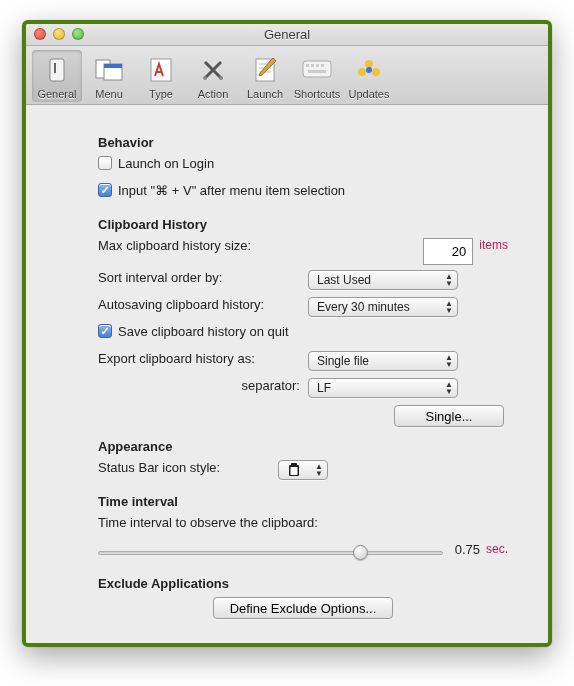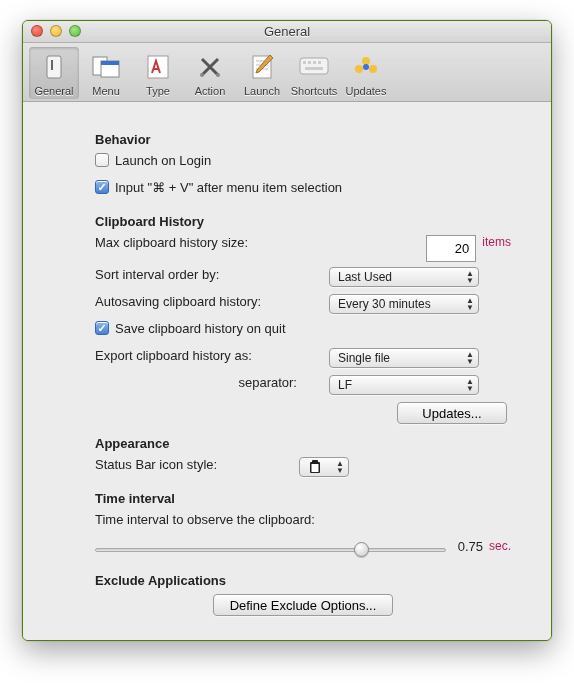--- a/index.html
+++ b/index.html
@@ -8,21 +8,21 @@
   font-size: 13px;
   background: #fff;
   width: 574px;
   height: 686px;
   overflow: hidden;
 }
 .window {
   width: 530px;
   margin: 20px auto;
   background: #ececec;
-  border: 1px solid #4d7c0f;
+  border: 4px solid #4d7c0f;
   border-radius: 6px;
   box-shadow: 0 10px 30px rgba(0,0,0,0.35), 0 0 0 1px rgba(0,0,0,0.05);
   overflow: hidden;
 }
 .titlebar {
   height: 22px;
   background: linear-gradient(#e9e9e9, #d5d5d5);
   border-bottom: 1px solid #b0b0b0;
   position: relative;
   display: flex;
@@ -111,21 +111,20 @@
   height: 20px;
   background: linear-gradient(#fdfdfd,#e3e3e3);
   border: 1px solid #9b9b9b;
   border-radius: 4px;
   display: inline-flex;
   align-items: center;
   padding: 0 18px 0 8px;
   font-size: 12px;
   position: relative;
   box-shadow: 0 1px 0 rgba(255,255,255,0.6), inset 0 1px 0 #fff;
-  margin-left: 24px;
 }
 .select::after {
   content: "";
   position: absolute;
   right: 5px; top: 3px;
   width: 8px; height: 12px;
   background:
     linear-gradient( #555,#555) center 2px/6px 1px no-repeat,
     linear-gradient( #555,#555) center 9px/6px 1px no-repeat;
 }
@@ -317,21 +316,21 @@
 
     <div class="row">
       <div class="row-label-right">separator:</div>
       <div class="select" style="width:150px">
         <span>LF</span>
         <span class="arrows">▲<br>▼</span>
       </div>
     </div>
 
     <div class="export-row">
-      <button class="btn" style="width:110px">Updates...</button>
+      <button class="btn" style="width:110px">Single...</button>
     </div>
 
     <div class="section-title">Appearance</div>
     <div class="row">
       <div class="row-label" style="flex:0 0 180px">Status Bar icon style:</div>
       <div class="select icon-select">
         <svg width="14" height="14" viewBox="0 0 14 14">
             <rect x="2" y="2" width="10" height="11" rx="1" fill="#222"></rect>
             <rect x="4" y="0" width="6" height="3" rx="1" fill="#222"></rect>
             <rect x="3.5" y="4" width="7" height="8" fill="#fff"></rect>

